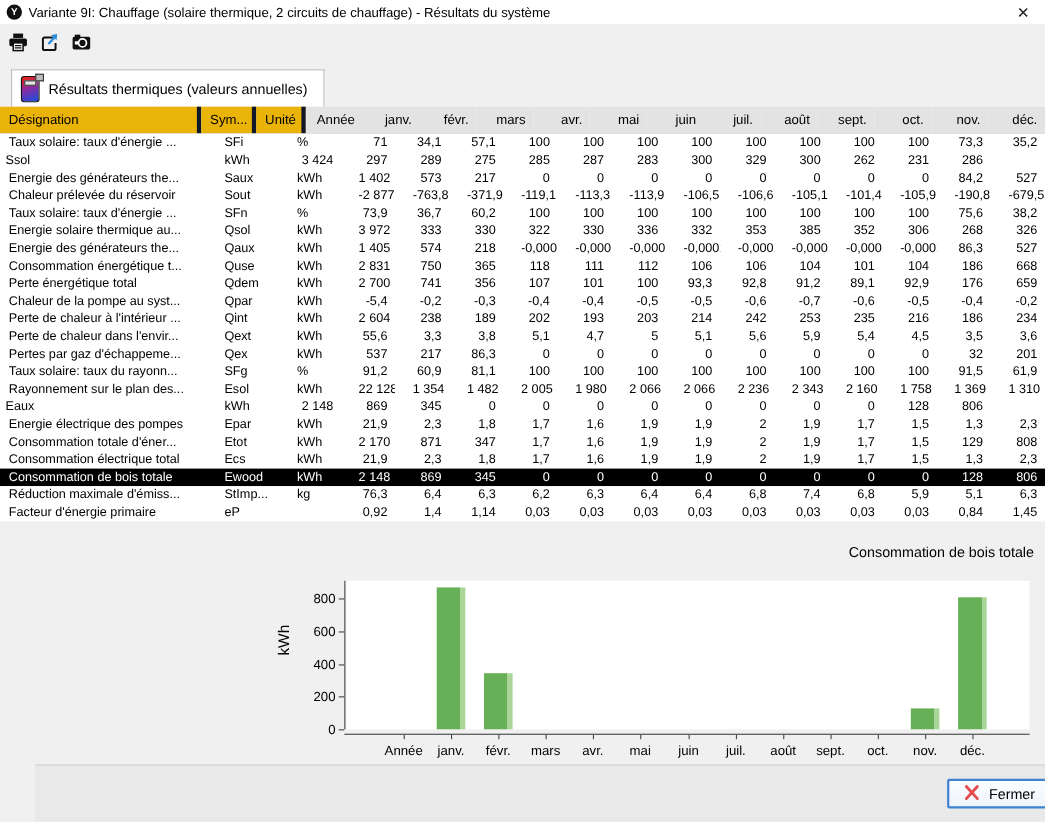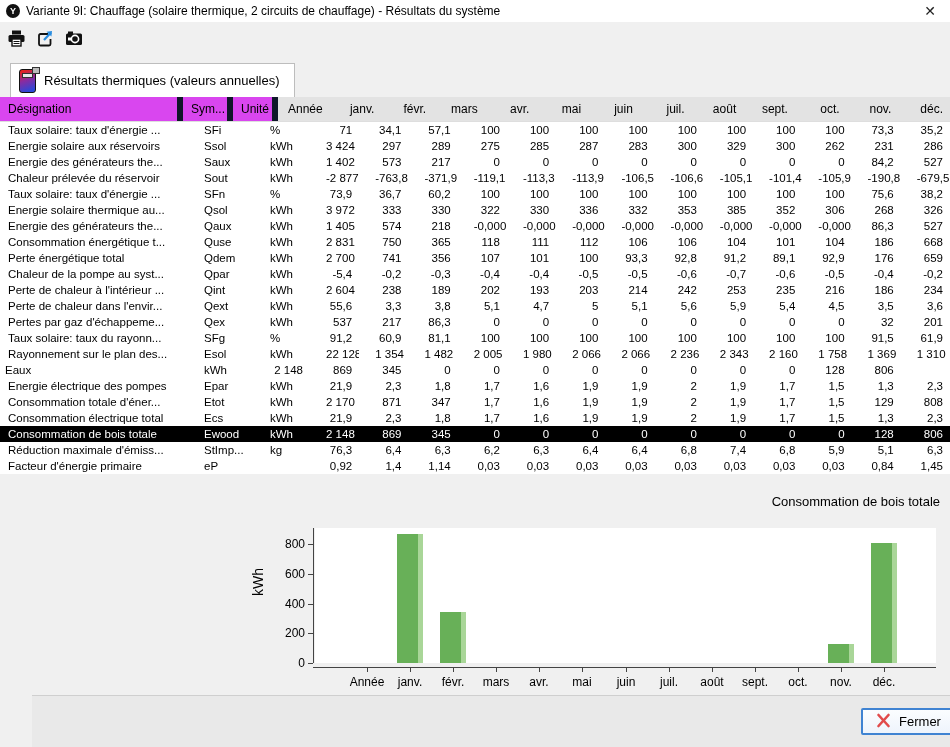--- a/index.html
+++ b/index.html
@@ -24,21 +24,21 @@
   .tab-label{font-size:13px;color:#000;white-space:nowrap;}
   .boiler{width:15px;height:22px;border:1.5px solid #111;border-radius:3px;
     background:linear-gradient(160deg,#e02424 10%,#8a2ba0 45%,#2b48d8 90%);position:relative;}
   .boiler:before{content:"";position:absolute;left:2px;top:3px;width:9px;height:3px;background:#e8e8e8;border:1px solid #333;}
   .boiler:after{content:"";position:absolute;right:-5px;top:-3px;width:6px;height:5px;background:#bbb;border:1px solid #333;}
 
   
   .thead,.trow{display:grid;grid-template-columns:183px 50px 45px repeat(13,1fr);width:950px;box-sizing:border-box;}
   .thead{height:25px;background:#fff;border-bottom:1px solid #dedede;}
   .hcell{font-size:12px;line-height:24px;white-space:nowrap;overflow:hidden;box-sizing:border-box;}
-  .hcell.left{padding-left:8px;background:#d946ef;border-right:6px solid #0f172a;text-align:left;}
+  .hcell.left{padding-left:8px;background:#eab308;border-right:4px solid #0f172a;text-align:left;}
   .hcell.num{background:#e3e3e3;text-align:right;padding-right:7px;}
   .tbody{background:#fff;width:950px;}
   .trow{height:16px;background:#fff;color:#000;gap:16px;}
   .trow.selected{background:#000;color:#fff;}
   .cell{font-size:11.5px;line-height:16px;white-space:nowrap;overflow:hidden;box-sizing:border-box;}
   .cell.text{padding-left:8px;text-align:left;}
   .cell.sym{padding-left:5px;}
   .cell.num{text-align:right;padding-right:7px;}
 
   
@@ -140,21 +140,20 @@
         <div class="cell num">100</div>
         <div class="cell num">100</div>
         <div class="cell num">100</div>
         <div class="cell num">100</div>
         <div class="cell num">100</div>
         <div class="cell num">100</div>
         <div class="cell num">73,3</div>
         <div class="cell num">35,2</div>
       </div>
       <div class="trow">
-        <div class="cell text">Energie solaire aux réservoirs</div>
         <div class="cell text sym">Ssol</div>
         <div class="cell text sym">kWh</div>
         <div class="cell num">3 424</div>
         <div class="cell num">297</div>
         <div class="cell num">289</div>
         <div class="cell num">275</div>
         <div class="cell num">285</div>
         <div class="cell num">287</div>
         <div class="cell num">283</div>
         <div class="cell num">300</div>

